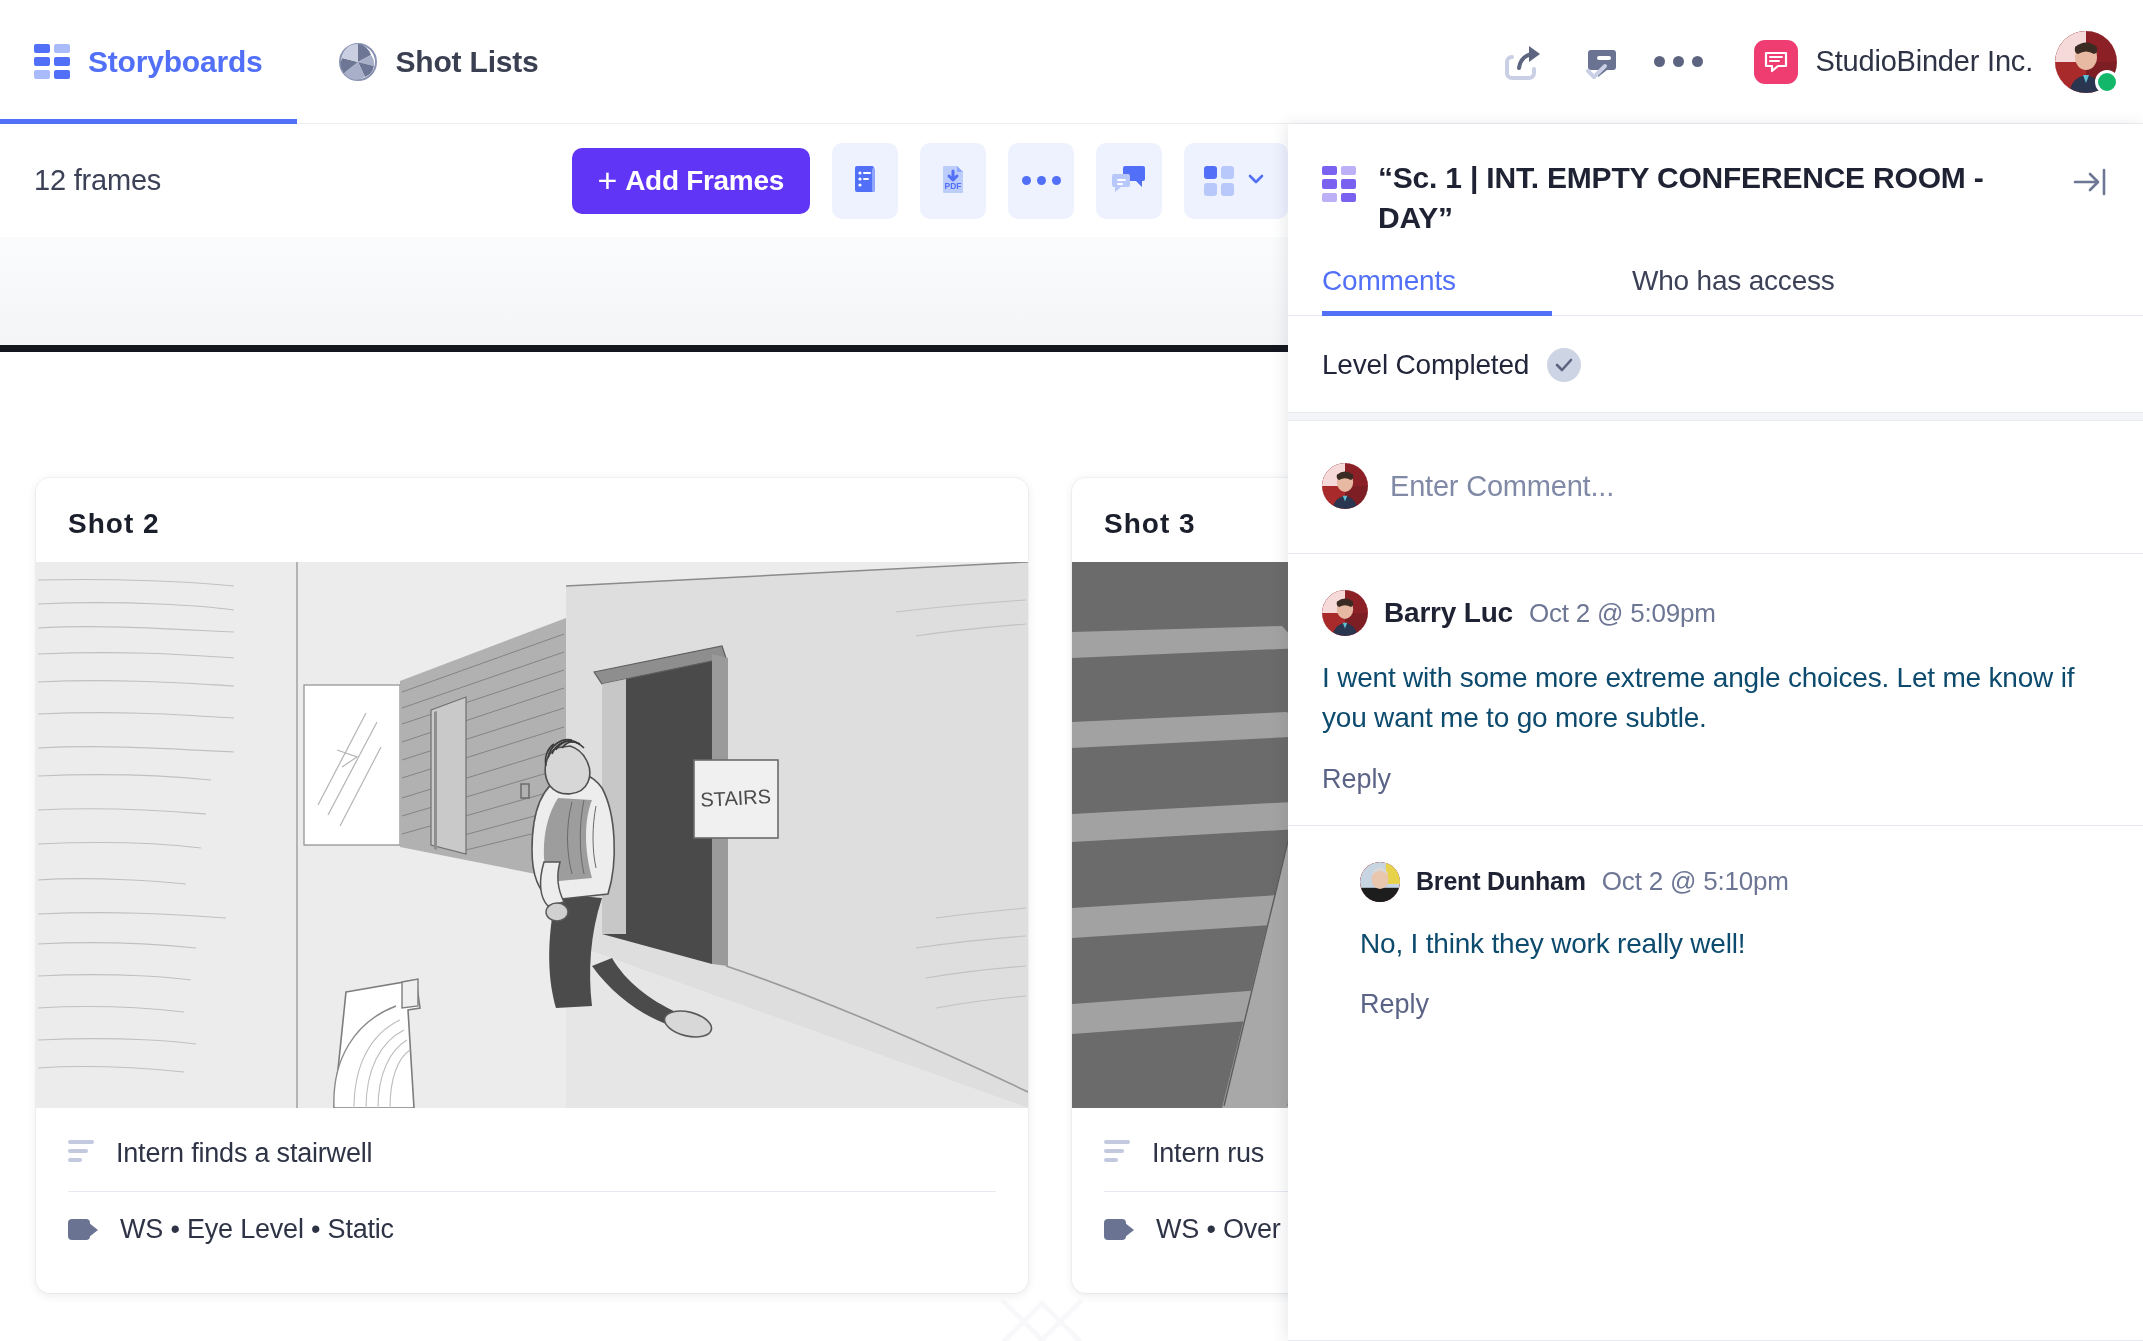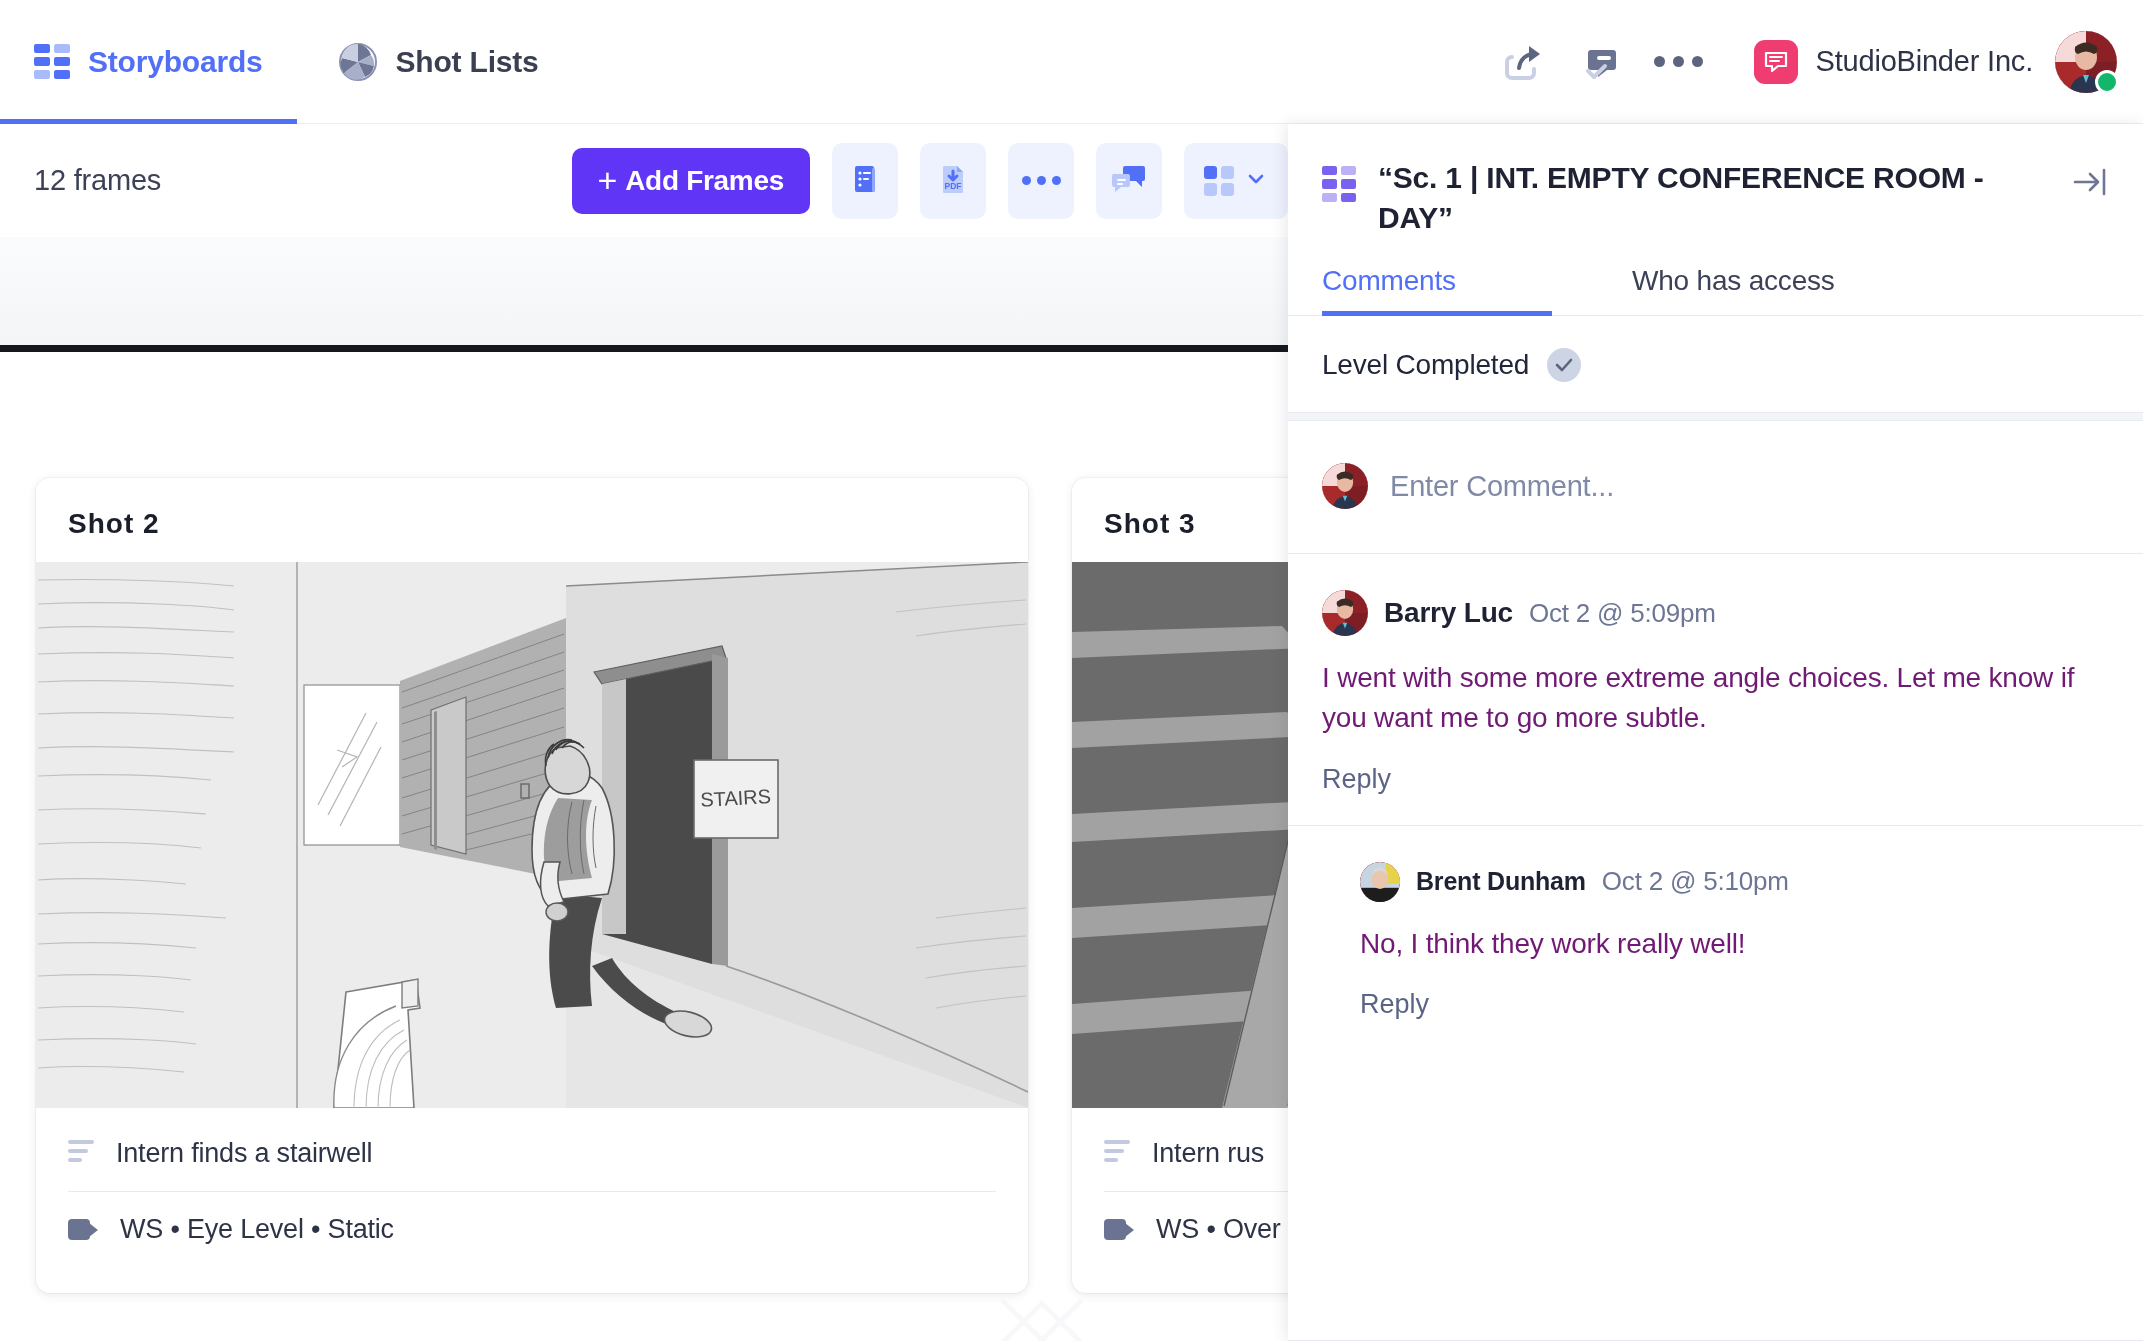--- a/index.html
+++ b/index.html
@@ -193,21 +193,21 @@
   .comment-input::placeholder { color:#8089a6; }
 
   .comment {
     padding: 36px 34px 30px 34px; border-bottom: 1px solid #e7e9f2;
   }
   .comment.reply { padding-left: 72px; border-bottom:none; }
   .c-head { display:flex; align-items:center; gap: 16px; }
   .c-author { font-size: 28px; font-weight: 700; color:#1e2233; letter-spacing:-0.2px;}
   .c-author.small { font-size: 25px; }
   .c-time { font-size: 26px; color:#6d7694; letter-spacing:-0.2px; }
-  .c-body { margin-top: 22px; font-size: 28px; color:#701a75; line-height: 1.42; letter-spacing:-0.2px;}
+  .c-body { margin-top: 22px; font-size: 28px; color:#0c4a6e; line-height: 1.42; letter-spacing:-0.2px;}
   .c-reply { margin-top: 26px; font-size: 27px; color:#5c6party; }
   .c-reply { color:#5b6487; cursor:pointer; }
 
   
   .panel-footer-line { margin-top:auto; height:1px; background:#e7e9f2; }
 </style>
 </head>
 <body>
 
 <div id="app">

